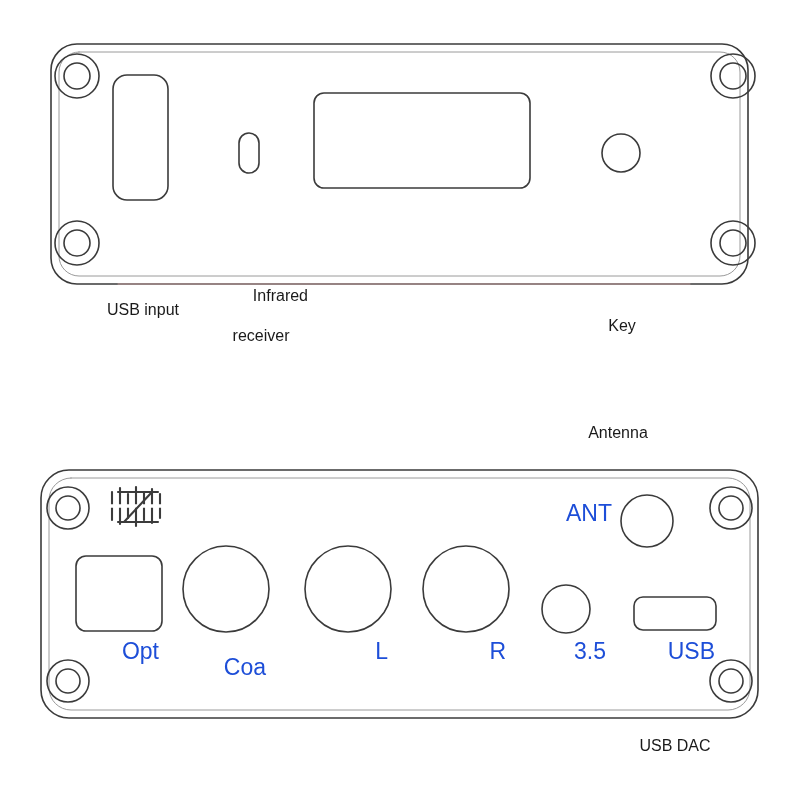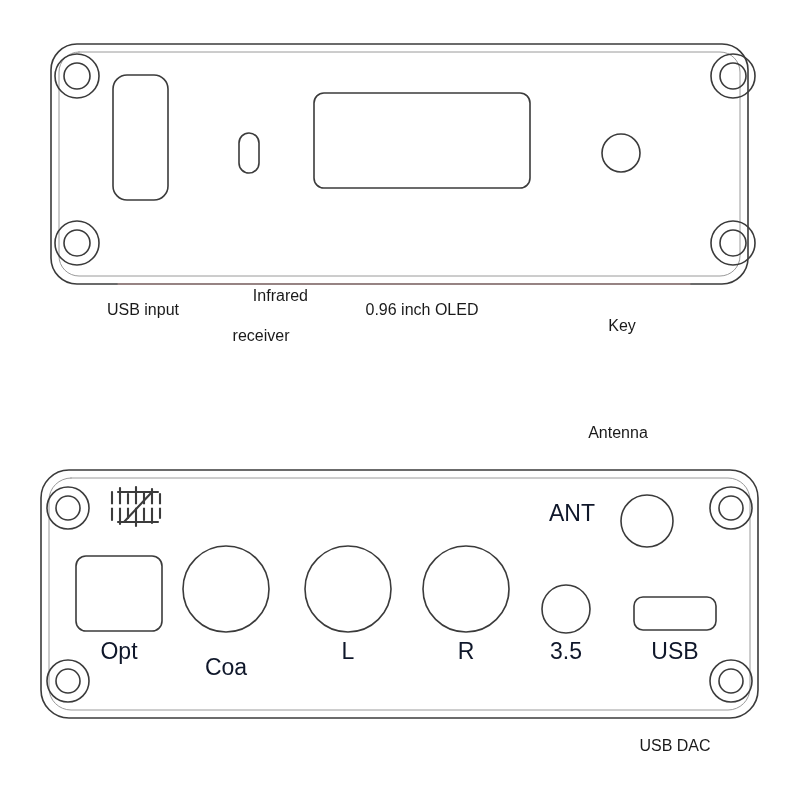--- a/index.html
+++ b/index.html
@@ -32,23 +32,23 @@
     font-size: 16px;
     line-height: 25px;
     color: #1a1a1a;
     white-space: pre;
   }
   .lbl.center { text-align: center; }
   .panel-lbl {
     position: absolute;
     font-size: 23px;
     line-height: 26px;
-    color: #0f172a;
+    color: #1d4ed8;
     white-space: pre;
-    text-align: center;
+    text-align: right;
   }
 </style>
 </head>
 <body>
 
 <div class="stage">
 
   <svg class="diagram" viewBox="0 0 800 800">
     <g fill="none" stroke="#3b3b3b" stroke-width="1.6" stroke-linejoin="round" stroke-linecap="round">
 
@@ -144,21 +144,20 @@
         <circle cx="647" cy="521" r="26"></circle>
       </g>
     </g>
   </svg>
 
   <div class="lbl center" style="left:84px; top:297px; width:118px;">USB input</div>
 
   <div class="lbl center" style="left:214px; top:283px; width:94px;text-align:right;">Infrared</div>
   <div class="lbl center" style="left:214px; top:323px; width:94px;">receiver</div>
 
-  <div class="lbl center" style="left:334px; top:297px; width:176px;">0.96 inch OLED</div>
 
   <div class="lbl center" style="left:580px; top:297px; width:84px;margin-top:16px;">Key</div>
 
   <div class="lbl center" style="left:558px; top:420px; width:120px;">Antenna</div>
 
   <div class="panel-lbl" style="left:532px; top:500px; width:80px;">ANT</div>
 
   <div class="panel-lbl" style="left:79px; top:638px; width:80px;">Opt</div>
 
   <div class="panel-lbl" style="left:186px; top:638px; width:80px;margin-top:16px;">Coa</div>

